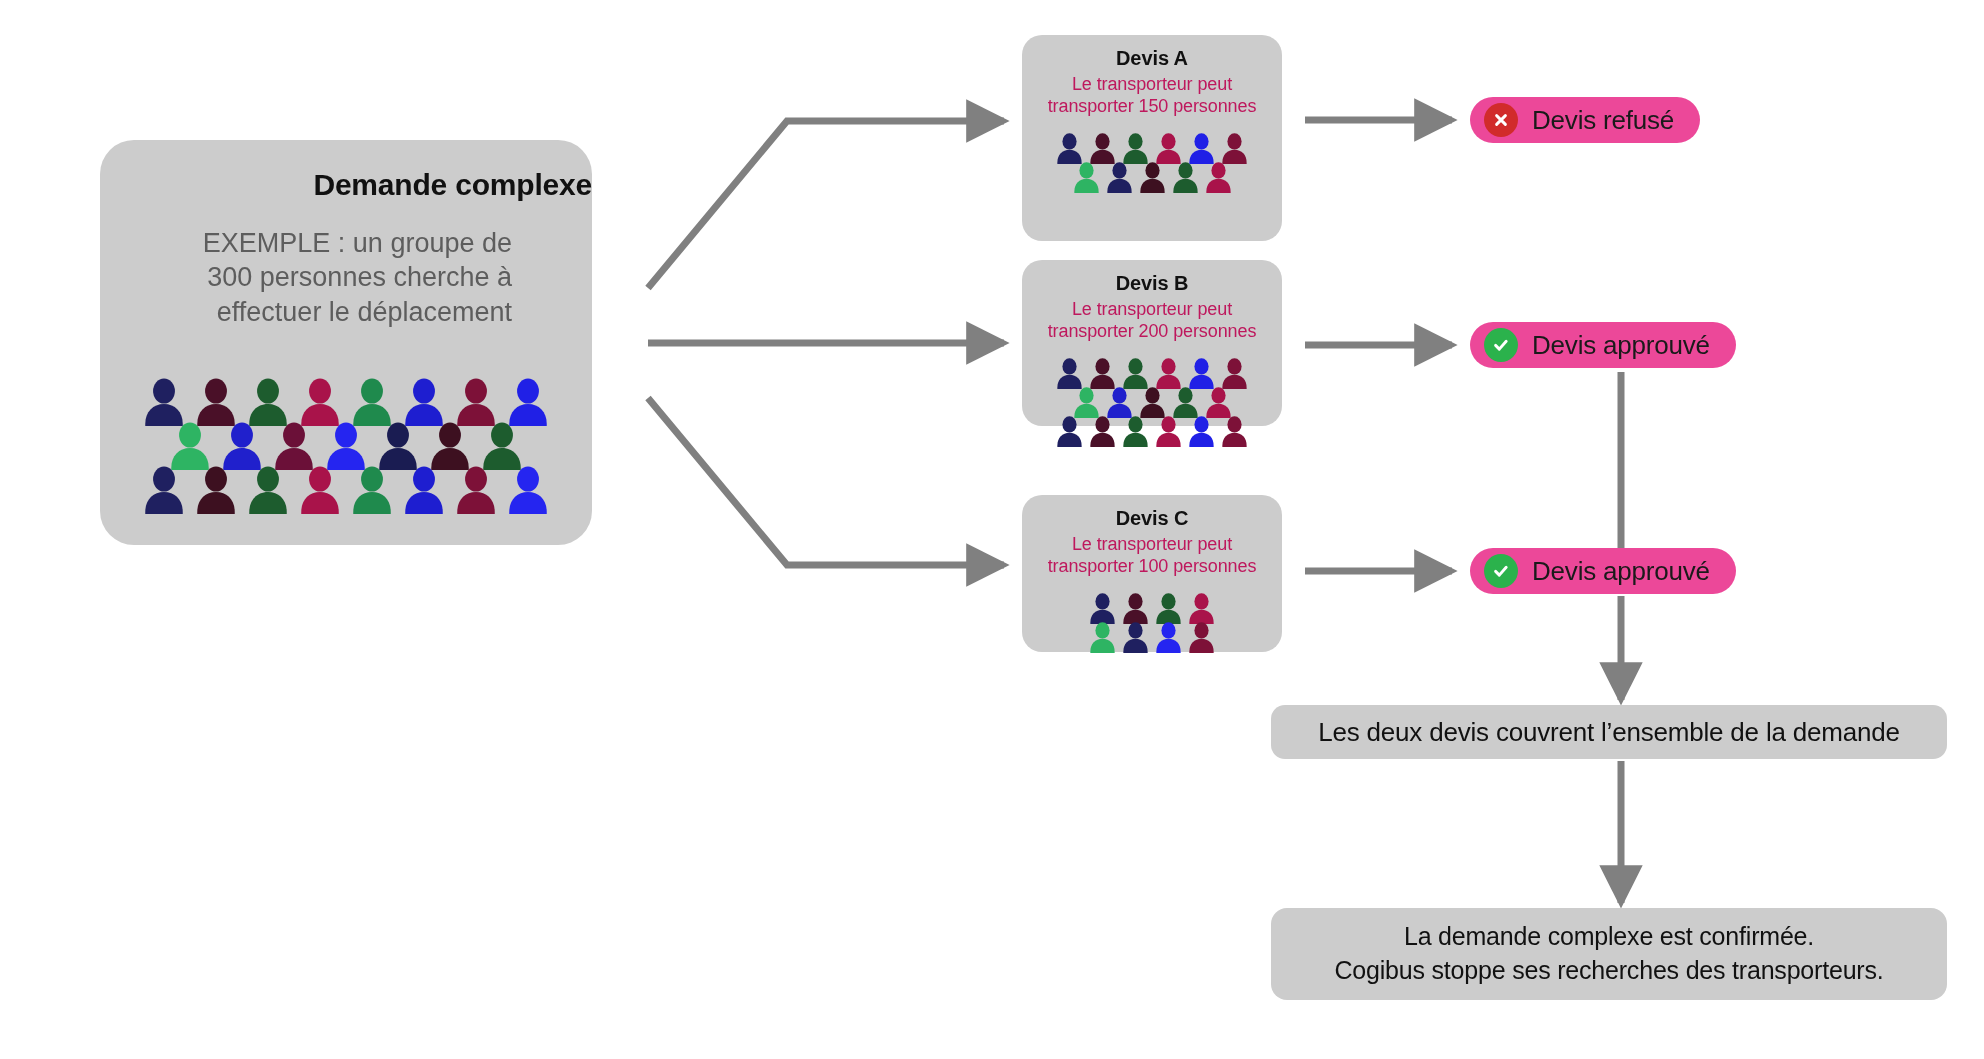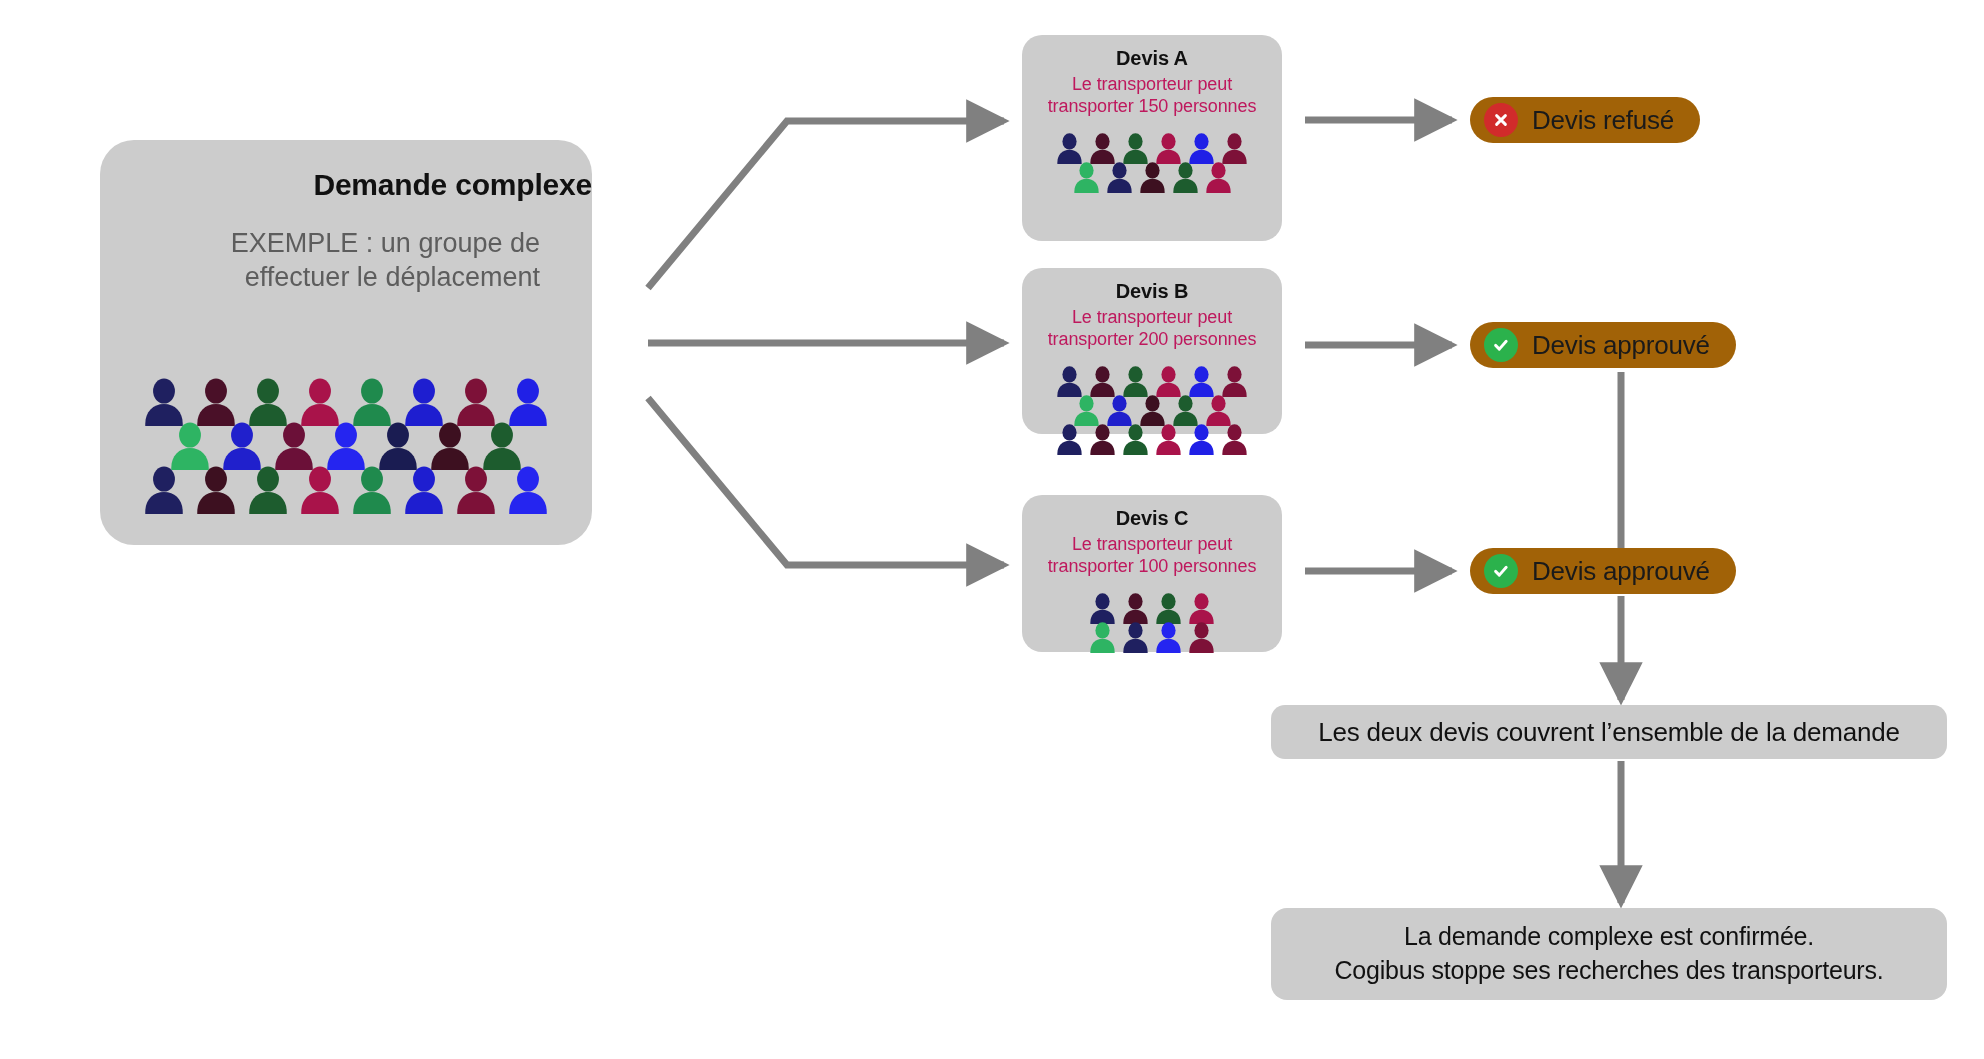--- a/index.html
+++ b/index.html
@@ -60,32 +60,32 @@
     font-weight: 700;
     display: block;
   }
   .source-example {
     margin-top: 22px;
     font-size: 27px;
     font-weight: 300;
     color: #5d5d5d;
     line-height: 1.28;
     letter-spacing: 0px;
-    padding: 0 52px;
+    padding: 0 80px;
   }
 
   
   .devis-box {
     width: 260px;
     border-radius: 20px;
     padding-top: 11px;
     text-align: center;
   }
   #devis-a { left: 1022px; top: 35px;  height: 206px; }
-  #devis-b { left: 1022px; top: 268px; height: 166px; }
+  #devis-b { left: 1022px; top: 260px; height: 166px; }
   #devis-c { left: 1022px; top: 495px; height: 157px; text-align: center; }
 
   .devis-title {
     font-size: 20px;
     font-weight: 700;
     color: #111111;
     line-height: 1.2;
     letter-spacing: -0.1px;
   }
   .devis-sub {
@@ -120,21 +120,21 @@
 
   
   .devis-crowd { top: 97px; }
   .devis-crowd .person { width: 27px; height: 33px; margin: 0 3px; }
   .devis-crowd .crowd-row + .crowd-row { margin-top: -4px; }
 
   
   .badge {
     position: absolute;
     height: 46px;
-    background: #a16207;
+    background: #ec4899;
     border-radius: 23px;
     display: flex;
     align-items: center;
     padding: 0 26px 0 14px;
     box-sizing: border-box;
     z-index: 3;
   }
   .badge-icon {
     width: 34px;
     height: 34px;
@@ -229,20 +229,21 @@
 
     <line x1="1621" y1="761" x2="1621" y2="903" stroke="#808080" stroke-width="7" marker-end="url(#arrow-down)"></line>
   </svg>
 
   <div class="panel" id="source-box">
     <div class="source-title">
       <span>Demande complexe</span>
     </div>
     <div class="source-example">
       <div>EXEMPLE : un groupe de</div>
+      <div>300 personnes cherche à</div>
       <div>effectuer le déplacement</div>
     </div>
     <div class="crowd" id="source-crowd">
         <div class="crowd-row">
           <svg viewBox="0 0 40 48" class="person">
             <ellipse cx="20" cy="13.5" rx="10.5" ry="12" fill="#1f2060"></ellipse>
             <path d="M20,26 C30.5,26 38,33.5 38,45 L38,47 L2,47 L2,45 C2,33.5 9.5,26 20,26 Z" fill="#1f2060"></path>
           </svg>
           <svg viewBox="0 0 40 48" class="person">
             <ellipse cx="20" cy="13.5" rx="10.5" ry="12" fill="#4a1028"></ellipse>

